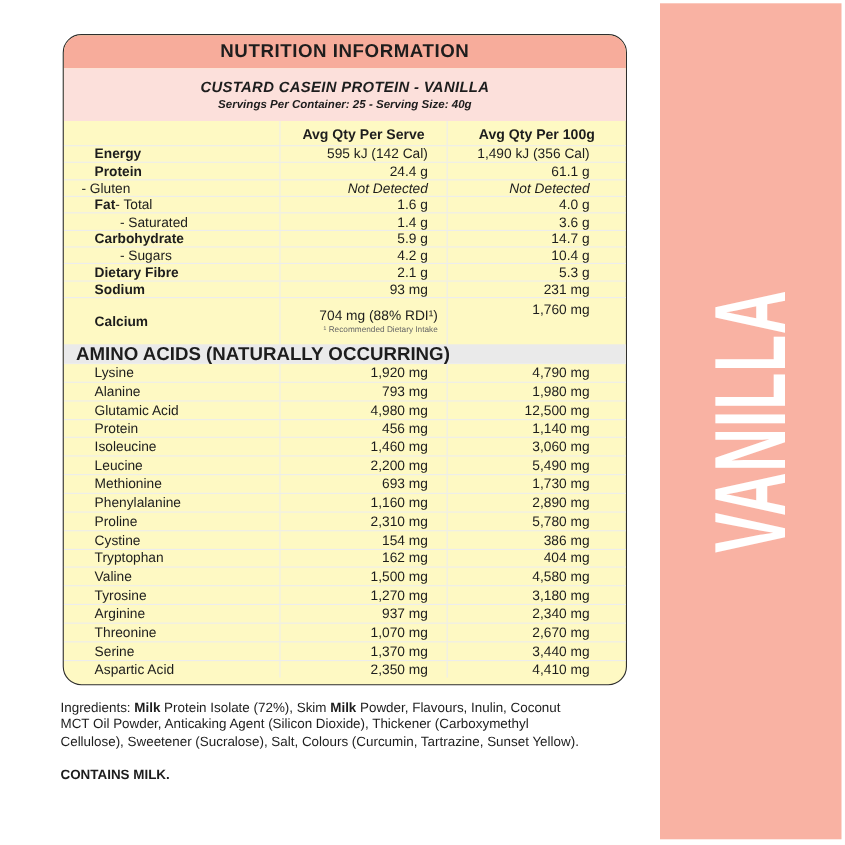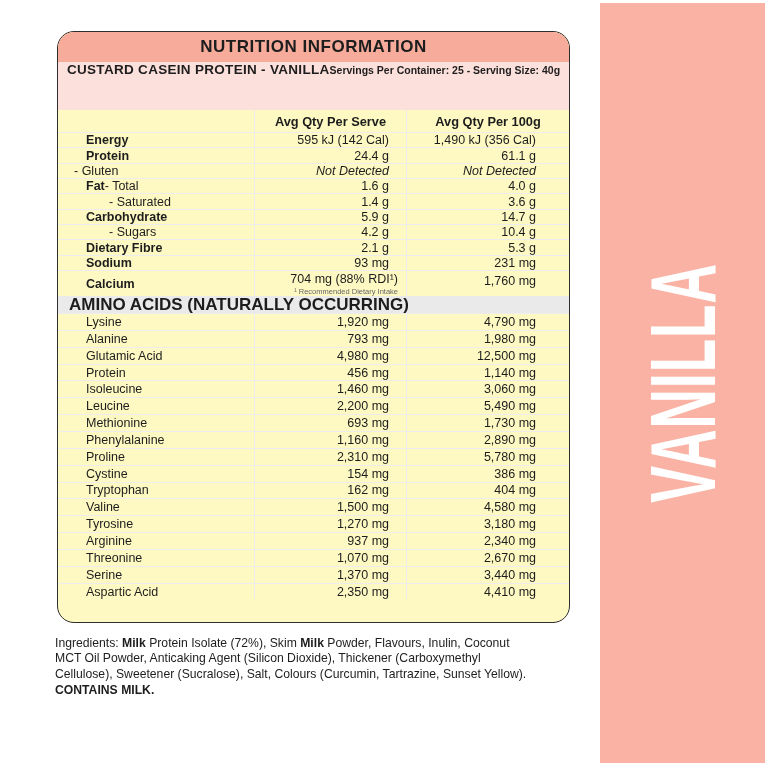--- a/index.html
+++ b/index.html
@@ -10,49 +10,49 @@
   .flavor-band{position:absolute;left:600px;top:3px;width:165px;height:760px;background:var(--band);}
   .flavor-text{position:absolute;left:50%;top:50%;
     transform:translate(-50%,-50%) rotate(-90deg) scaleX(0.6);
     font-size:92px;font-weight:bold;color:#ffffff;white-space:nowrap;line-height:1;letter-spacing:1px;}
 
   
   .card{position:absolute;left:57px;top:31px;width:513px;height:592px;background:#fef9c3;
     border:1.5px solid var(--border);border-radius:17px;overflow:hidden;}
   .band-title{height:30px;background:var(--header);display:flex;align-items:center;justify-content:center;
     font-weight:bold;font-size:17px;letter-spacing:.5px;}
-  .band-sub{height:48px;background:var(--subheader);display:flex;flex-direction:row;align-items:flex-start;justify-content:center;}
+  .band-sub{height:48px;background:var(--subheader);display:flex;flex-direction:column;align-items:center;justify-content:center;font-style:italic;}
   .product{font-weight:bold;font-size:13.5px;letter-spacing:.3px;}
   .servings{font-weight:bold;font-size:10.5px;margin-top:2px;}
 
   .thead{display:grid;grid-template-columns:196px 152px 1fr;height:22px;align-items:end;
     font-weight:bold;font-size:12.8px;}
   .thead .h{text-align:center;padding-bottom:3px;height:100%;display:flex;align-items:flex-end;justify-content:center;border-left:1px solid var(--row_line);}
 
   .trow{display:grid;grid-template-columns:196px 152px 1fr;height:15.35px;align-items:stretch;
     font-size:12.5px;border-top:1px solid var(--row_line);}
   .trow.amino{height:16.85px;}
-  .trow.tall{height:26px;}
+  .trow.tall{height:43px;}
   .c1{padding-left:28px;display:flex;align-items:center;}
   .c1.hang{padding-left:16px;}
   .c1.ind{padding-left:51px;}
   .c2{border-left:1px solid var(--row_line);display:flex;align-items:center;justify-content:flex-end;padding-right:17px;}
   .c3{border-left:1px solid var(--row_line);display:flex;align-items:center;justify-content:flex-end;padding-right:33px;}
   .it .c2,.it .c3{font-style:italic;}
   .tall .c2{flex-direction:column;align-items:flex-end;justify-content:center;padding-right:8px;}
   .tall .c3{align-items:flex-start;padding-top:3px;}
   .cfoot{font-size:7.5px;color:var(--footnote);margin-top:1px;}
 
   .amino-head{height:17px;background:var(--amino_band);display:flex;align-items:center;
     padding-left:11px;font-weight:bold;font-size:17px;}
 
   
   .ingredients{position:absolute;left:55px;top:636px;width:530px;font-size:12.2px;line-height:15.4px;}
   .ing-line{white-space:nowrap;}
-  .ing-line.gap{margin-top:1px;}
+  .ing-line.gap{margin-top:15px;}
   .b{font-weight:bold;}
 </style>
 </head>
 <body>
 
 <div class="card">
   <div class="band-title">
     <span>NUTRITION INFORMATION</span>
   </div>
   <div class="band-sub">

